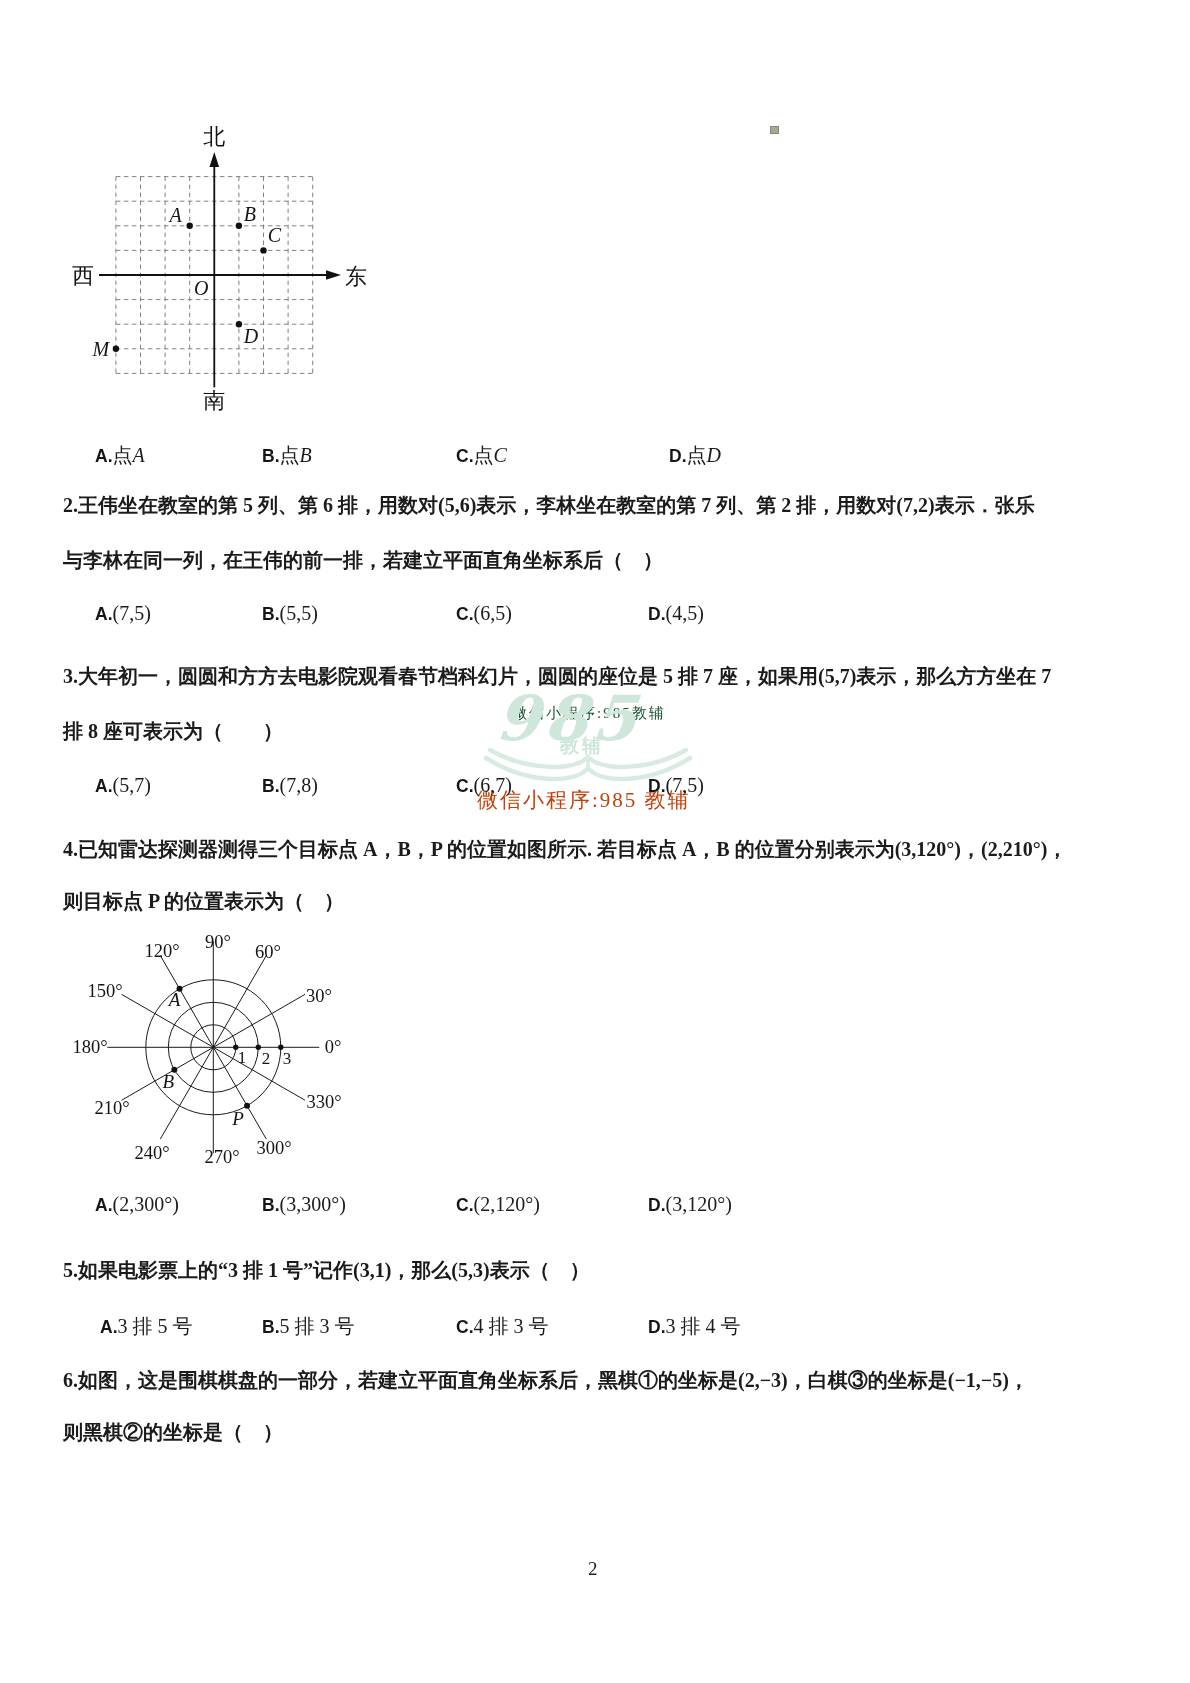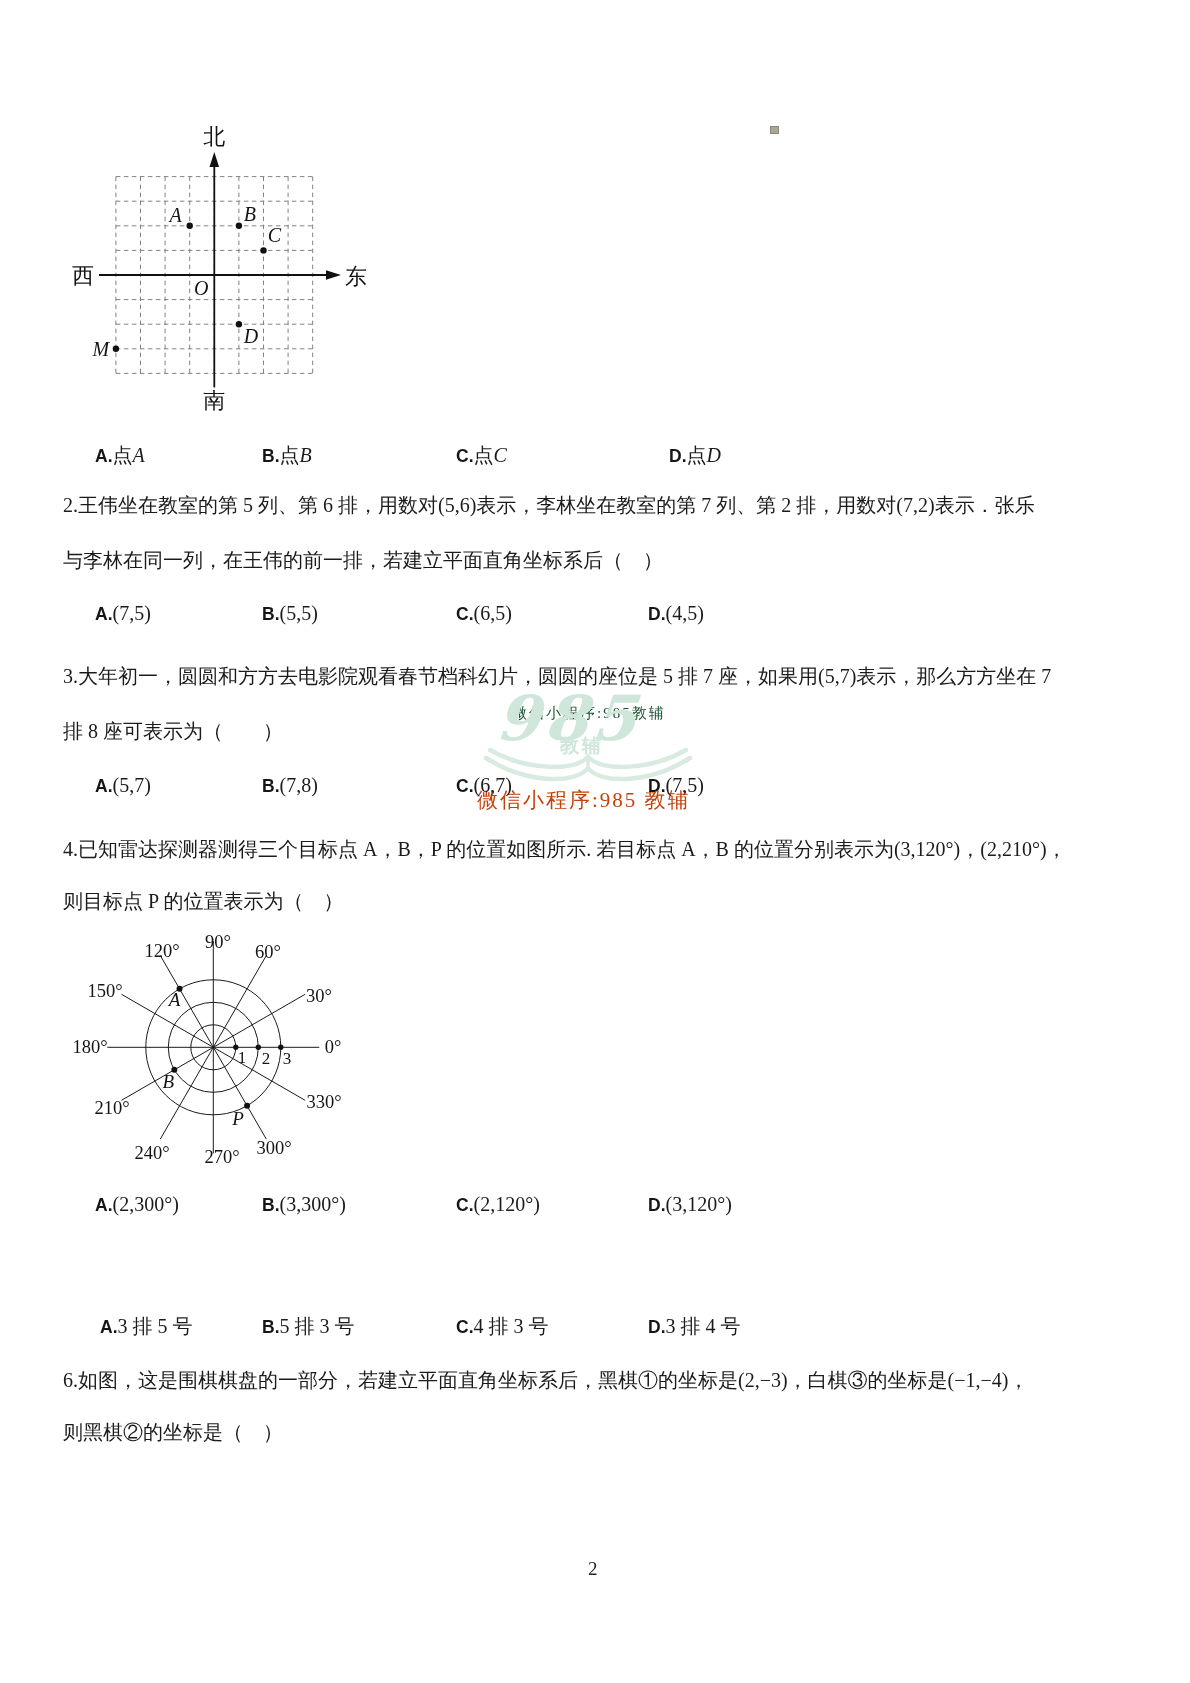--- a/index.html
+++ b/index.html
@@ -1,18 +1,18 @@
 <!DOCTYPE html>
 <html><head>
 <meta charset="utf-8">
 <style>
   html,body{margin:0;padding:0;background:#e8e8e8;}
   .page{position:relative;width:1190px;height:1683px;background:#ffffff;margin:0 auto;
         font-family:"Liberation Serif",serif;color:#1b1b1b;overflow:hidden;}
-  .line{position:absolute;white-space:nowrap;font-size:20px;z-index:2;}
+  .line{position:absolute;white-space:nowrap;font-size:20px;z-index:2;font-weight:bold;}
   .optrow{position:absolute;left:0;width:100%;height:28px;z-index:2;}
   .opt{position:absolute;white-space:nowrap;}
   .olabel{font-family:"Liberation Sans",sans-serif;font-weight:700;font-size:17.5px;color:#161616;}
   .oval{margin-left:0;font-size:20px;}
   .mi{font-style:italic;font-family:"Liberation Serif",serif;}
   .pagenum{position:absolute;font-size:19px;color:#222;z-index:2;}
   .diagram{position:absolute;z-index:2;}
   svg text{fill:#141414;font-family:"Liberation Serif",serif;}
   svg .cjk{font-family:"Liberation Serif",serif;}
   svg .dash{stroke:#828282;stroke-width:1;stroke-dasharray:4.5 3.5;}
@@ -150,25 +150,26 @@
       <text x="168.05" y="192.7567147554496" text-anchor="middle" font-size="19" class="mit">P</text>
     </svg>
 
   <div class="optrow" style="top:1193px">
     <span class="opt" style="left:95px"><span class="olabel">A.</span><span class="oval">(2,300°)</span></span>
     <span class="opt" style="left:262px"><span class="olabel">B.</span><span class="oval">(3,300°)</span></span>
     <span class="opt" style="left:456px"><span class="olabel">C.</span><span class="oval">(2,120°)</span></span>
     <span class="opt" style="left:648px"><span class="olabel">D.</span><span class="oval">(3,120°)</span></span>
   </div>
 
+  <div class="line" style="left:63px;top:1257px">5.如果电影票上的“3 排 1 号”记作(3,1)，那么(5,3)表示（　）</div>
   <div class="optrow" style="top:1313px">
     <span class="opt" style="left:100px"><span class="olabel">A.</span><span class="oval">3 排 5 号</span></span>
     <span class="opt" style="left:262px"><span class="olabel">B.</span><span class="oval">5 排 3 号</span></span>
     <span class="opt" style="left:456px"><span class="olabel">C.</span><span class="oval">4 排 3 号</span></span>
     <span class="opt" style="left:648px"><span class="olabel">D.</span><span class="oval">3 排 4 号</span></span>
   </div>
 
-  <div class="line" style="left:63px;top:1367px">6.如图，这是围棋棋盘的一部分，若建立平面直角坐标系后，黑棋①的坐标是(2,−3)，白棋③的坐标是(−1,−4)，</div>
+  <div class="line" style="left:63px;top:1367px">6.如图，这是围棋棋盘的一部分，若建立平面直角坐标系后，黑棋①的坐标是(2,−3)，白棋③的坐标是(−1,−5)，</div>
   <div class="line" style="left:63px;top:1419px">则黑棋②的坐标是（　）</div>
 
   <div class="pagenum" style="left:588px;top:1558px">2</div>
 
 </div>
 
 </body></html>

